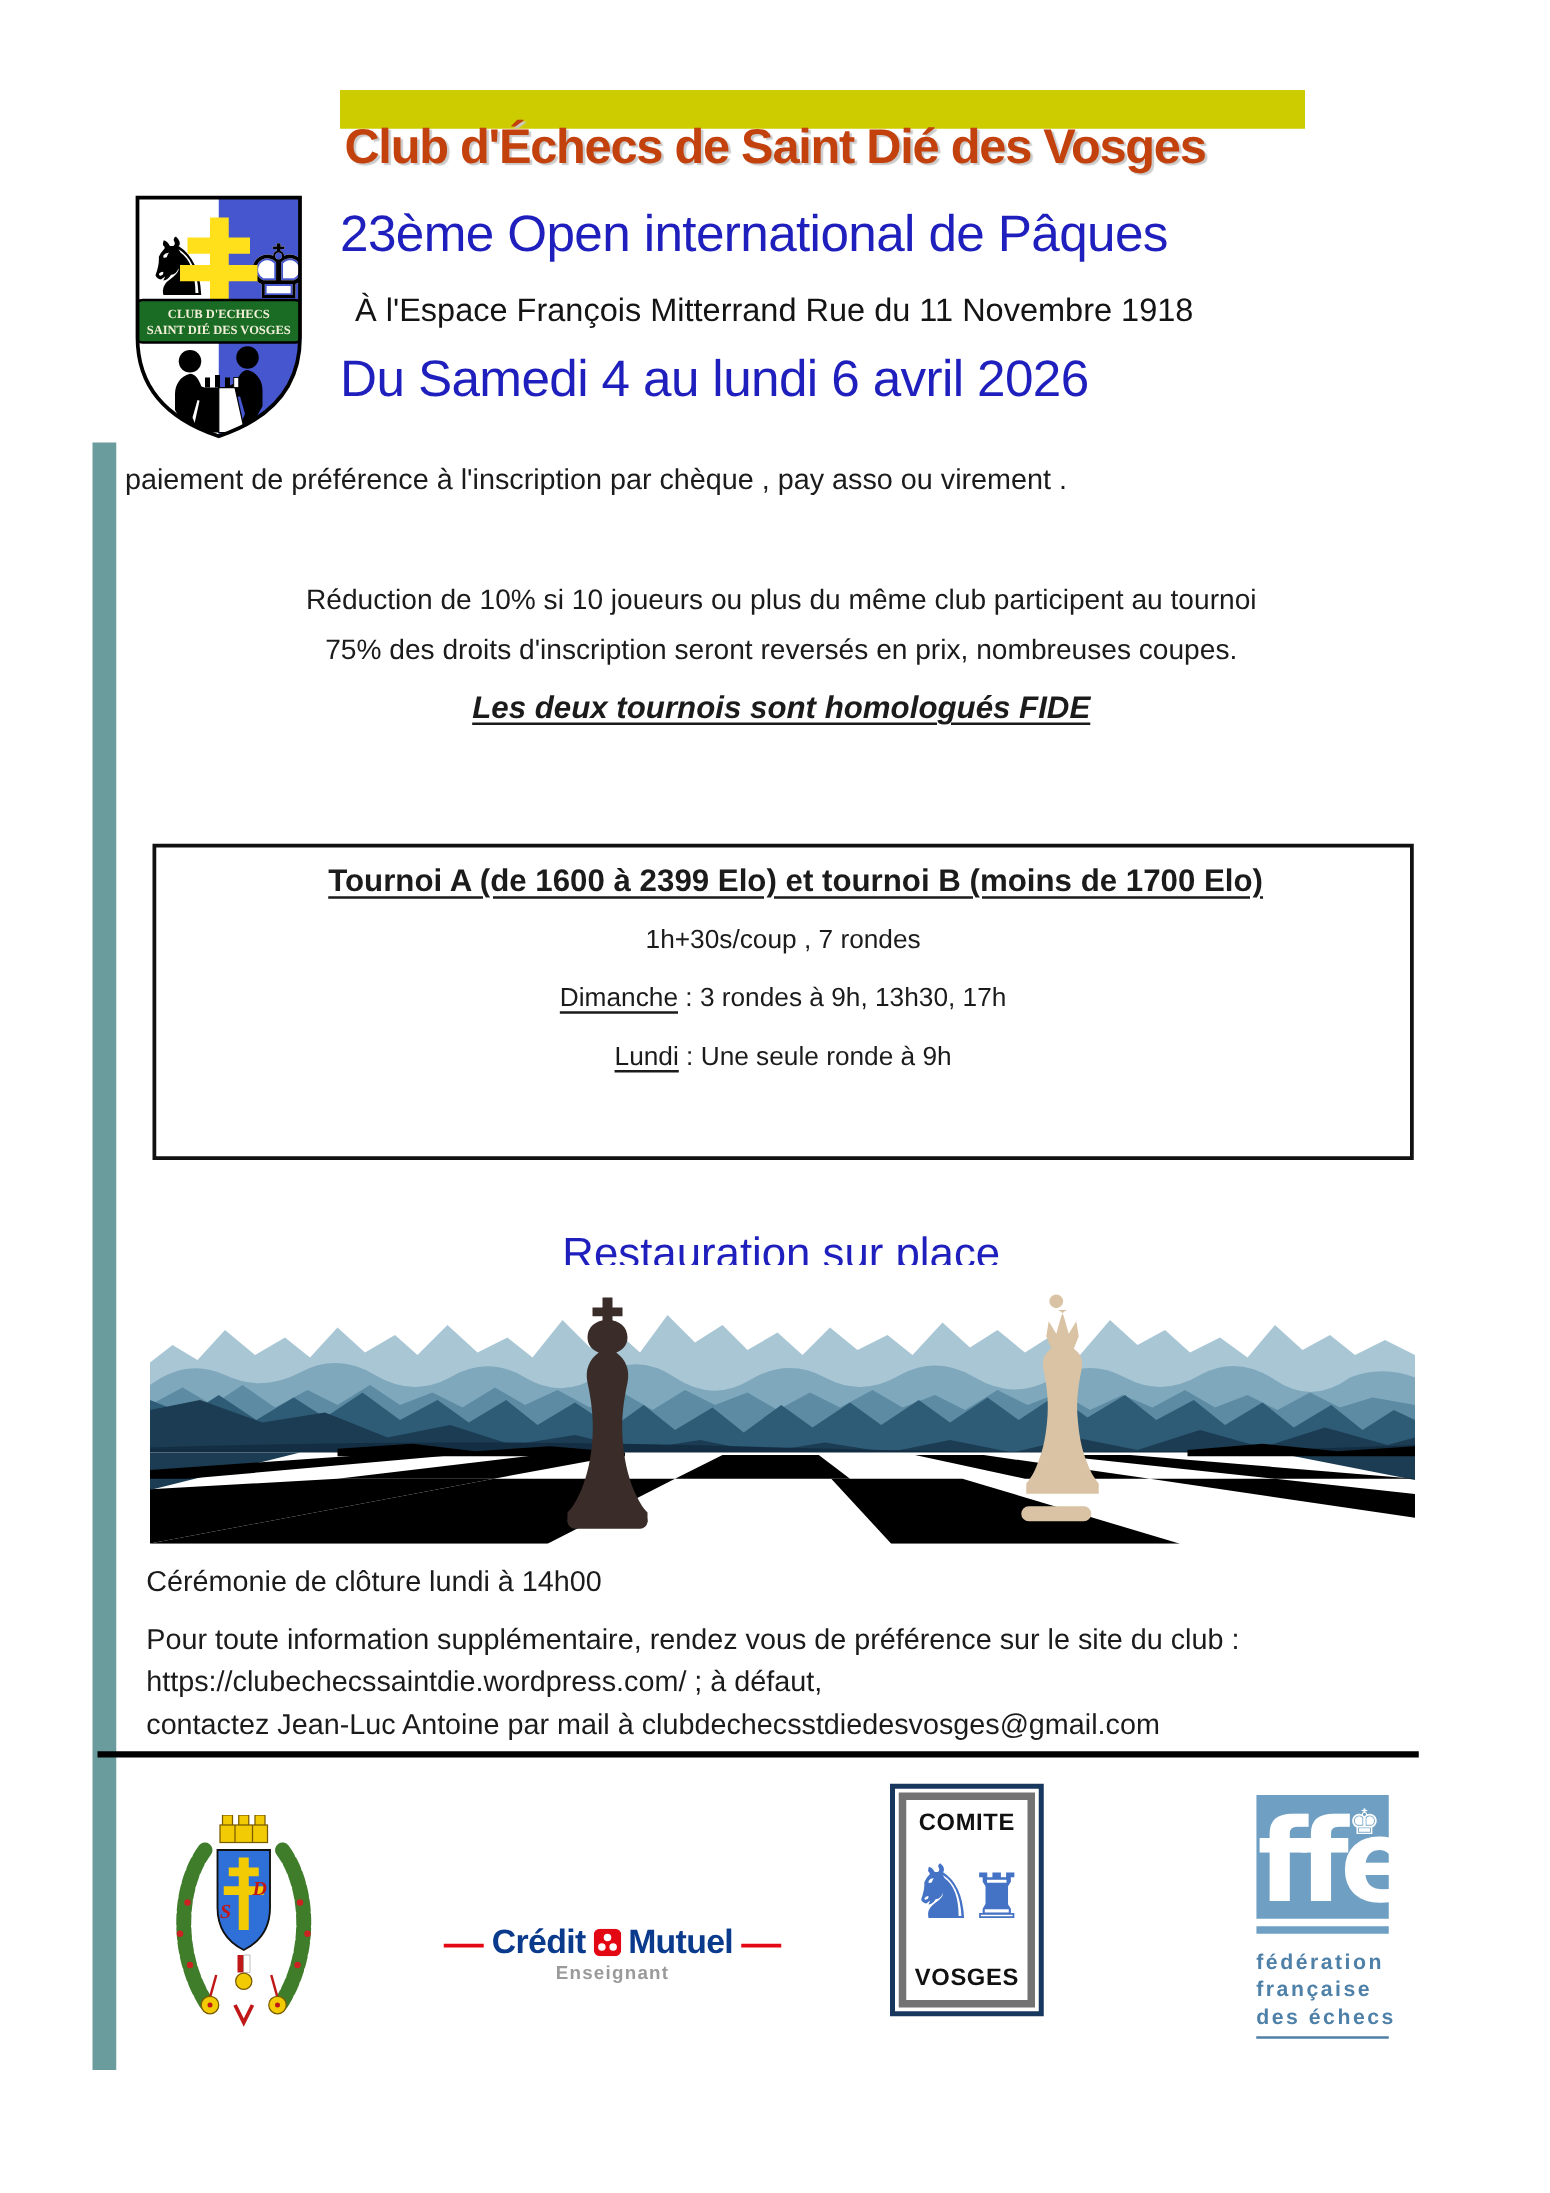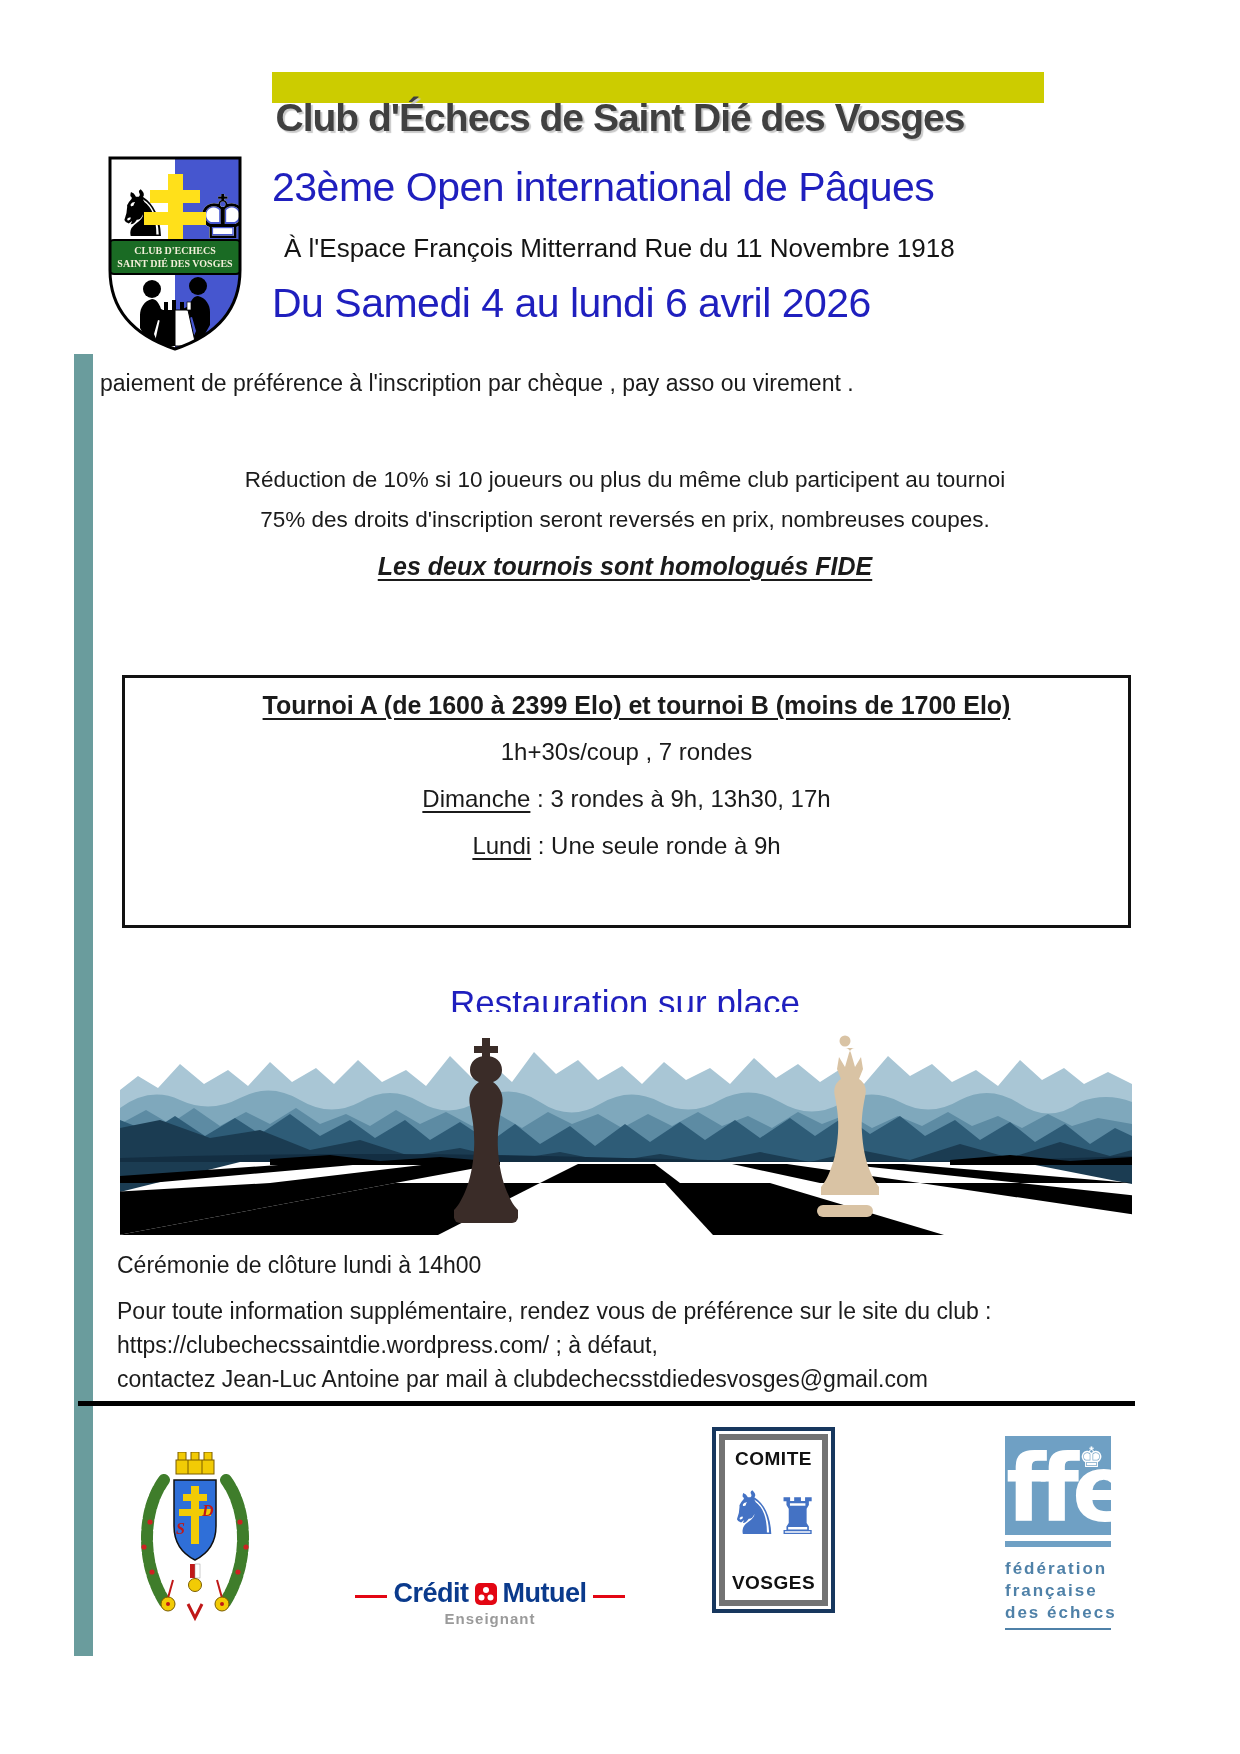--- a/index.html
+++ b/index.html
@@ -6,52 +6,52 @@
   body{
     width:1240px;height:1754px;position:relative;overflow:hidden;
     background:#ffffff;
     font-family:"Liberation Sans","DejaVu Sans",sans-serif;
     color:#1b1b1b;
   }
   .abs{position:absolute;}
   
   .top-bar{left:272px;top:72px;width:772px;height:31px;background:#cccc00;}
   .club-title{left:250px;top:96px;width:740px;text-align:center;
-    font-size:39px;font-weight:bold;color:#404040;letter-spacing:-1px;
+    font-size:39px;font-weight:bold;color:#c2410c;letter-spacing:-1px;
     text-shadow:2px 2px 1px #c9c9c9;}
   .event-title{left:272px;top:164px;font-size:41px;color:#1f1fbe;letter-spacing:-0.5px;}
   .venue{left:284px;top:233px;font-size:26px;color:#141414;}
   .dates{left:272px;top:280px;font-size:41px;color:#1f1fbe;letter-spacing:-0.5px;}
   .side-bar{left:74px;top:354px;width:19px;height:1302px;background:#6a9c9d;}
   
   .txt{font-size:23px;line-height:30px;}
   .inscription{left:100px;top:366px;width:1046px;}
   .b{font-weight:bold;}
   .u{text-decoration:underline;text-underline-offset:4px;text-decoration-thickness:2px;}
   .center-line{left:110px;top:0;width:1030px;text-align:center;font-size:22.5px;}
   .reduction{top:467px;}
   .prizes{top:507px;}
   .fide{left:110px;top:552px;width:1030px;text-align:center;
     font-size:25px;font-weight:bold;font-style:italic;}
   
   .schedule-box{left:122px;top:675px;width:1009px;height:253px;border:3px solid #111;
     box-sizing:border-box;text-align:center;}
   .sched-title{margin-top:12px;font-size:25px;font-weight:bold;line-height:30px;padding-left:20px;}
-  .sched-line{margin-top:17px;font-size:24px;line-height:30px;}
+  .sched-line{margin-top:17px;font-size:21px;line-height:30px;}
   
   .restauration{left:110px;top:944px;width:1030px;text-align:center;
     font-size:35px;color:#1f1fbe;margin-top:39px;}
   .illustration{left:120px;top:1012px;width:1012px;height:223px;}
   
   .ceremony{left:117px;top:1252px;font-size:23px;}
   .info{left:117px;top:1294px;width:1020px;font-size:23px;line-height:34px;}
   .bottom-rule{left:78px;top:1401px;width:1057px;height:5px;background:#000;}
   
   .arms{left:128px;top:1452px;}
-  .cm{left:340px;top:1538px;width:300px;text-align:center;margin-top:40px;}
+  .cm{left:340px;top:1538px;width:300px;text-align:center;}
   .cm-row{display:flex;align-items:center;justify-content:center;gap:6px;}
   .cm-dash{display:inline-block;width:32px;height:3px;background:#e30613;margin-top:6px;}
   .cm-word{font-size:27px;font-weight:bold;color:#0a3a8c;letter-spacing:-0.5px;}
   .cm-sub{font-size:15px;font-weight:bold;color:#9a9a9a;letter-spacing:1px;margin-top:1px;}
   .comite{left:712px;top:1427px;width:123px;height:186px;border:4px solid #17375e;
     background:#fff;box-sizing:border-box;}
   .comite-inner{border:6px solid #737373;margin:3px;height:calc(100% - 6px);
     box-sizing:border-box;display:flex;flex-direction:column;align-items:center;
     justify-content:space-between;padding:8px 0 6px 0;}
   .comite-label{font-size:19px;font-weight:bold;color:#111;letter-spacing:0.5px;}

